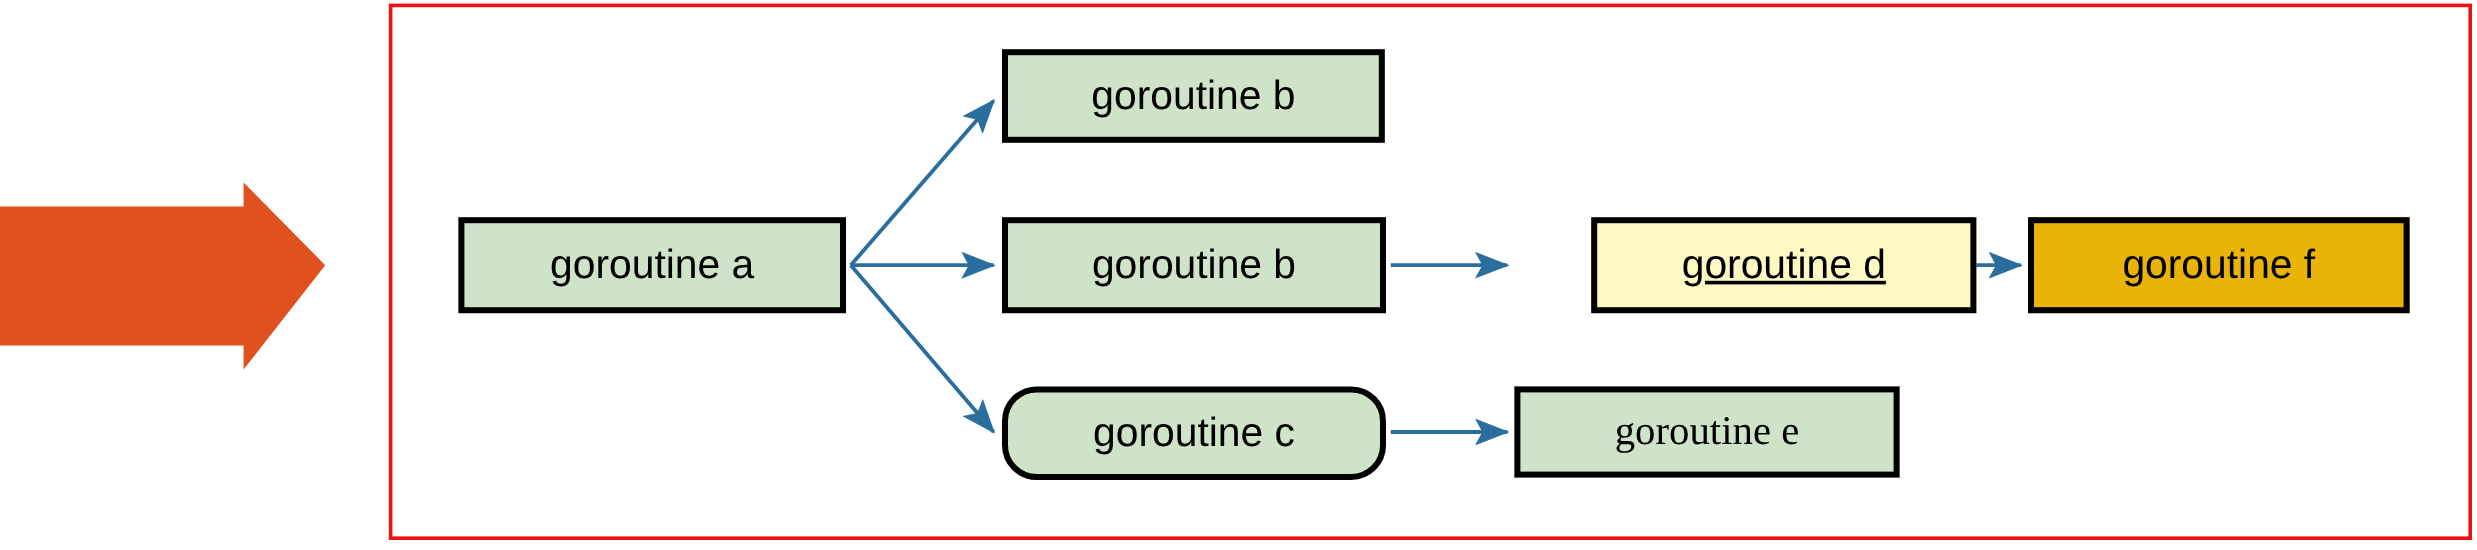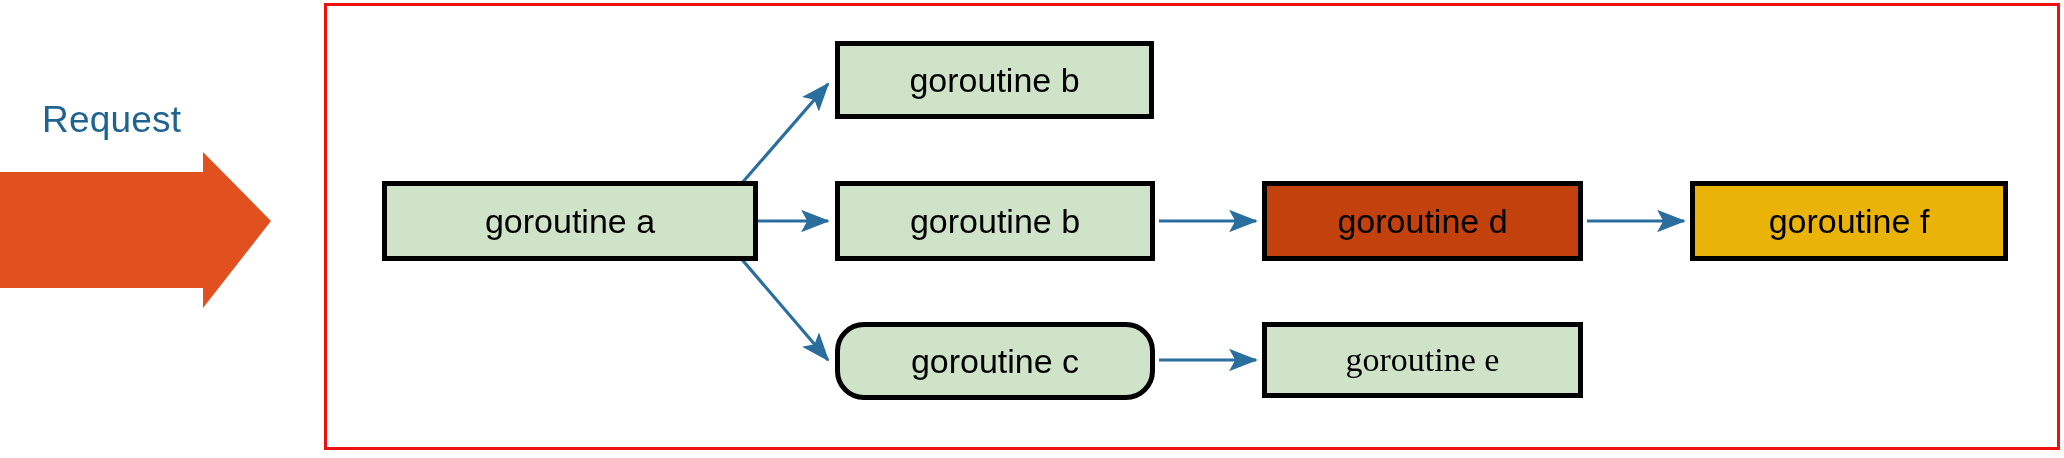--- a/index.html
+++ b/index.html
@@ -78,52 +78,51 @@
 <body>
 
 <div id="stage">
 
   <div id="container-border"></div>
 
   <svg id="request-arrow" viewBox="0 0 272 160" xmlns="http://www.w3.org/2000/svg">
     <polygon points="0,22 203,22 203,2 271,71 203,158 203,138 0,138" fill="#e0511f"></polygon>
   </svg>
 
-  <div id="request-label">Request</div>
 
   <svg id="edges" viewBox="0 0 2064 458" xmlns="http://www.w3.org/2000/svg">
     <defs>
       <marker id="arrowhead" markerWidth="9" markerHeight="7" refX="8.4" refY="3.5" orient="auto" markerUnits="strokeWidth">
         <path d="M0,0 L9,3.5 L0,7 L1.9,3.5 Z" fill="#2a6e9e"></path>
       </marker>
     </defs>
     <g id="edge-group">
         <line x1="709" y1="221" x2="828" y2="84" stroke="#2a6e9e" stroke-width="3.2" marker-end="url(#arrowhead)"></line>
         <line x1="709" y1="221" x2="828" y2="221" stroke="#2a6e9e" stroke-width="3.2" marker-end="url(#arrowhead)"></line>
         <line x1="709" y1="221" x2="828" y2="360" stroke="#2a6e9e" stroke-width="3.2" marker-end="url(#arrowhead)"></line>
         <line x1="1159" y1="221" x2="1256" y2="221" stroke="#2a6e9e" stroke-width="3.2" marker-end="url(#arrowhead)"></line>
         <line x1="1587" y1="221" x2="1684" y2="221" stroke="#2a6e9e" stroke-width="3.2" marker-end="url(#arrowhead)"></line>
         <line x1="1159" y1="360" x2="1256" y2="360" stroke="#2a6e9e" stroke-width="3.2" marker-end="url(#arrowhead)"></line>
       </g>
   </svg>
 
   <div id="node-layer">
-      <div class="node" style="left: 382px; top: 181px; width: 376px; height: 80px; background: rgb(207, 227, 200); border-color: rgb(0, 0, 0);">
+      <div class="node" style="left: 382px; top: 181px; width: 323px; height: 80px; background: rgb(207, 227, 200); border-color: rgb(0, 0, 0);">
         <span>goroutine a</span>
       </div>
       <div class="node" style="left: 835px; top: 41px; width: 319px; height: 78px; background: rgb(207, 227, 200); border-color: rgb(0, 0, 0);">
         <span>goroutine b</span>
       </div>
       <div class="node" style="left: 835px; top: 181px; width: 320px; height: 80px; background: rgb(207, 227, 200); border-color: rgb(0, 0, 0);">
         <span>goroutine b</span>
       </div>
       <div class="node" style="left: 835px; top: 322px; width: 320px; height: 78px; background: rgb(207, 227, 200); border-color: rgb(0, 0, 0); border-radius: 29px;">
         <span>goroutine c</span>
       </div>
-      <div class="node" style="left: 1262px; top: 181px; width: 321px; height: 80px; background: #c2410c; border-color: rgb(0, 0, 0);">
+      <div class="node" style="left: 1326px; top: 181px; width: 321px; height: 80px; background: #fef9c3; border-color: rgb(0, 0, 0); text-decoration: underline;">
         <span>goroutine d</span>
       </div>
       <div class="node" style="left: 1262px; top: 322px; width: 321px; height: 76px; background: rgb(207, 227, 200); border-color: rgb(0, 0, 0); font-family: Liberation Serif, serif;">
         <span>goroutine e</span>
       </div>
       <div class="node" style="left: 1690px; top: 181px; width: 318px; height: 80px; background: #eab308; border-color: rgb(0, 0, 0);">
         <span>goroutine f</span>
       </div>
     </div>
 

